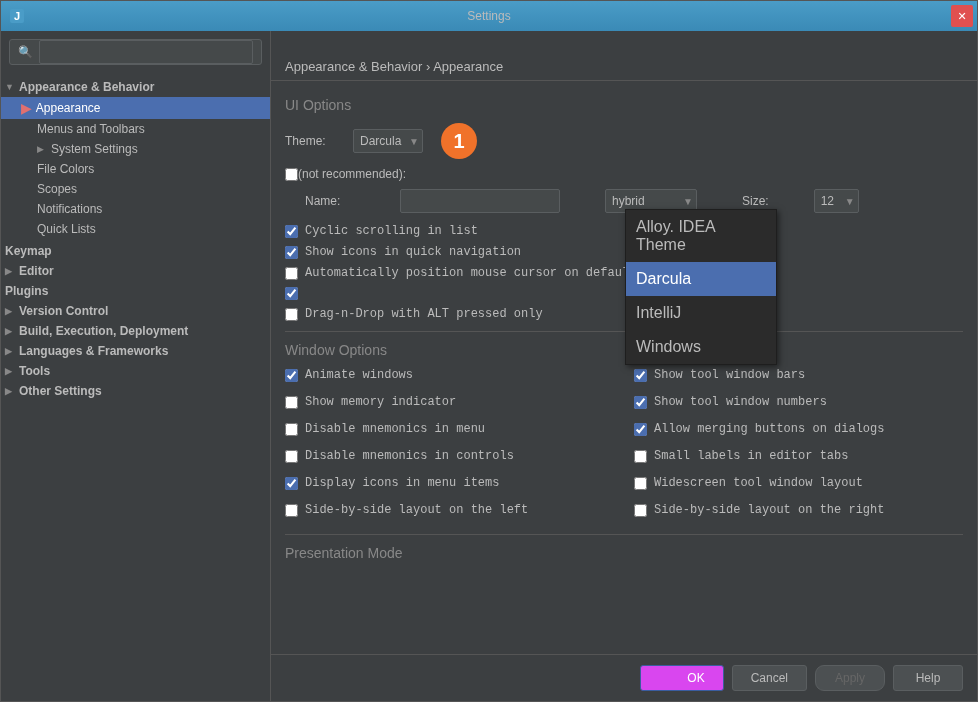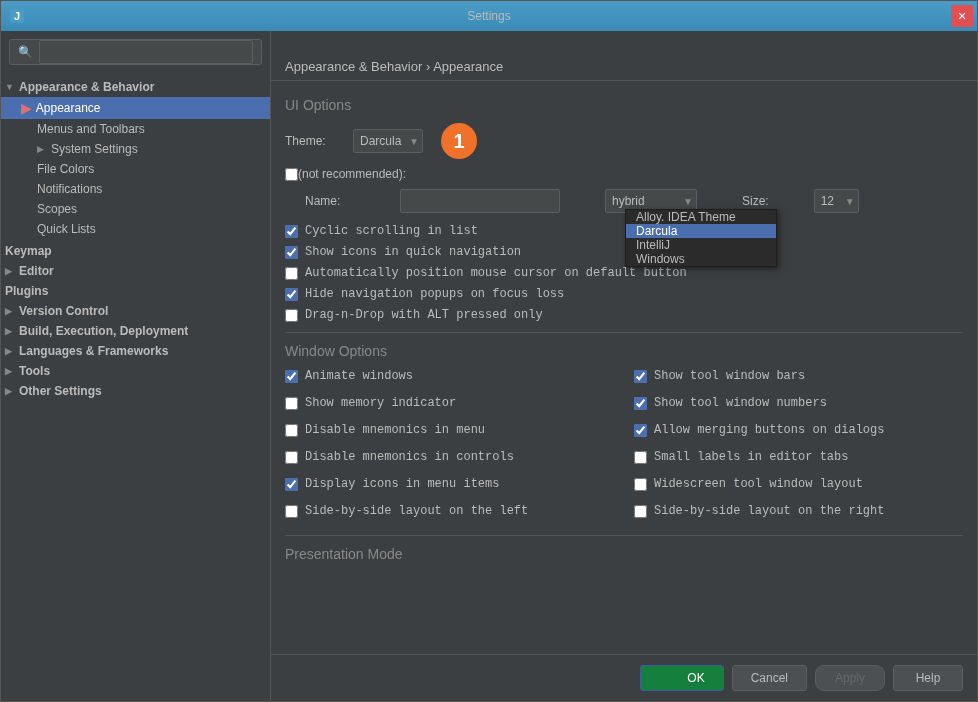--- a/index.html
+++ b/index.html
@@ -192,23 +192,23 @@
       position: absolute;
       top: 128px;
       left: 354px;
       width: 152px;
       background: #2b2b2b;
       border: 1px solid #1e1e1e;
       z-index: 100;
       box-shadow: 2px 2px 6px rgba(0,0,0,0.5);
     }
     .dropdown-item {
-      padding: 0 10px;
-      color: #bbbbbb;
-      font-size: 12px;
+      padding: 8px 10px;
+      color: #bbbbbb;
+      font-size: 16px;
       cursor: pointer;
     }
     .dropdown-item.active { background: #4b6eaf; color: #fff; }
     
     .badge-circle {
       width: 36px;
       height: 36px;
       background: #f0722a;
       border-radius: 50%;
       display: flex;
@@ -297,21 +297,21 @@
       font-size: 12px;
       border-radius: 3px;
       cursor: pointer;
       border: 1px solid #5a5e60;
       background: #4c5052;
       color: #bbbbbb;
       min-width: 70px;
       text-align: center;
     }
     .btn.primary {
-      background: #15803d;
+      background: #d946ef;
       border-color: #3a5d9f;
       color: #fff;
       padding-left: 46px;
     }
     .btn.disabled {
       color: #666;
       cursor: default;
       border-radius: 9px;
     }
     .override-row {
@@ -379,24 +379,24 @@
           <span>Menus and Toolbars</span>
         </div>
         <div class="tree-item level2">
           <span class="tree-arrow">▶</span>
           <span>System Settings</span>
         </div>
         <div class="tree-item level2">
           <span>File Colors</span>
         </div>
         <div class="tree-item level2">
+          <span>Scopes</span>
+        </div>
+        <div class="tree-item level2">
           <span>Notifications</span>
-        </div>
-        <div class="tree-item level2">
-          <span>Scopes</span>
         </div>
         <div class="tree-item level2">
           <span>Quick Lists</span>
         </div>
         <div class="tree-item section" style="margin-top:2px;">
           <span>Keymap</span>
         </div>
         <div class="tree-item section">
           <span class="tree-arrow">▶</span>
           <span>Editor</span>
@@ -482,21 +482,20 @@
           <div class="check-row">
             <input type="checkbox" checked="" id="quick-nav" style="">
             <label for="quick-nav" class="check-label">Show icons in quick navigation</label>
           </div>
           <div class="check-row">
             <input type="checkbox" id="auto-mouse" style="">
             <label for="auto-mouse" class="check-label">Automatically position mouse cursor on default button</label>
           </div>
           <div class="check-row">
             <input type="checkbox" checked="" id="hide-nav" style="">
-            <label for="hide-nav" class="check-label">Hide navigation popups on focus loss</label>
           </div>
           <div class="check-row">
             <input type="checkbox" id="drag-drop" style="">
             <label for="drag-drop" class="check-label">Drag-n-Drop with ALT pressed only</label>
           </div>
         </div>
 
 
         <hr class="divider-h">
 

